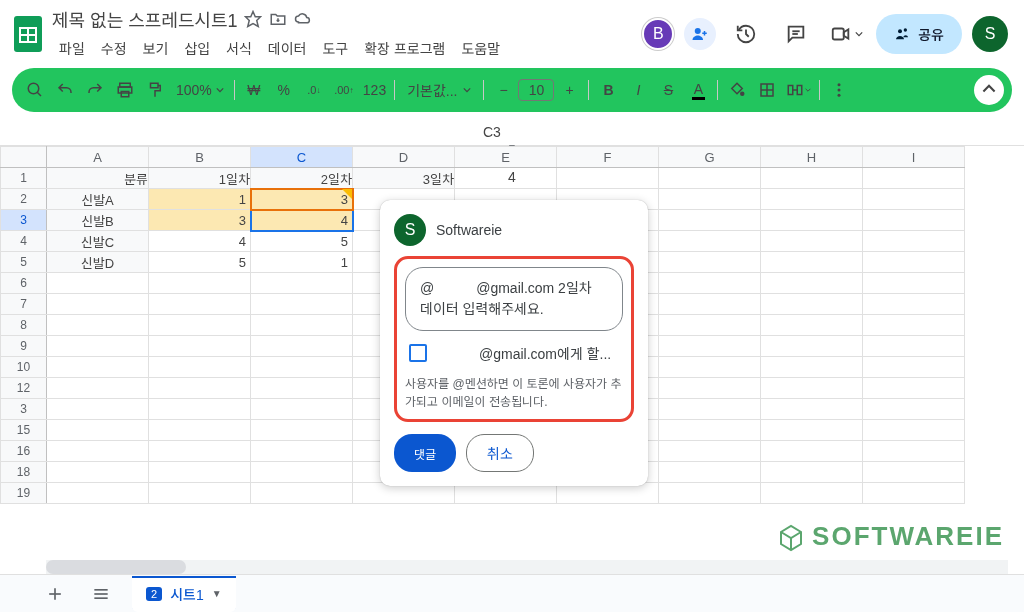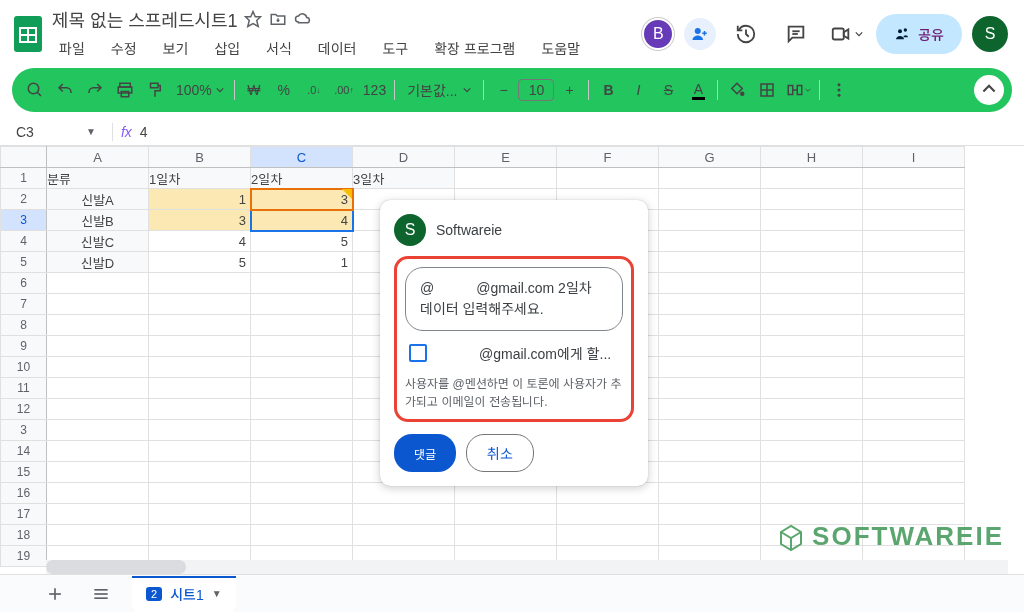--- a/index.html
+++ b/index.html
@@ -6,59 +6,59 @@
 body { width: 1024px; height: 612px; overflow: hidden; background: #fff; position: relative; }
 
 
 .header { display: flex; align-items: center; padding: 8px 16px 0 8px; height: 60px; }
 .logo { width: 40px; height: 40px; display: flex; align-items: center; justify-content: center; }
 .logo-svg { width: 28px; height: 36px; }
 .title-area { flex: 1; margin-left: 4px; }
 .title-row { display: flex; align-items: center; gap: 5px; }
 .doc-title { font-size: 18px; color: #444; }
 .title-icon { color: #5f6368; width: 20px; height: 20px; display: flex; align-items: center; justify-content: center; cursor: pointer; }
-.menu-row { display: flex; gap: 12px; margin-top: 2px; }
+.menu-row { display: flex; gap: 2px; margin-top: 2px; }
 .menu-item { font-size: 14px; color: #444; padding: 4px 7px; cursor: pointer; border-radius: 4px; }
 .header-right { display: flex; align-items: center; gap: 10px; }
 .avatar { width: 32px; height: 32px; border-radius: 50%; display: flex; align-items: center; justify-content: center; color: #fff; font-weight: 500; font-size: 16px; }
 .avatar-b { background: #673ab7; border: 2px solid #fff; box-shadow: 0 0 0 1px #ccc; }
 .avatar-join { width: 32px; height: 32px; border-radius: 50%; background: #e8f0fe; display: flex; align-items: center; justify-content: center; color: #1a73e8; }
 .hdr-btn { width: 40px; height: 40px; border-radius: 50%; display: flex; align-items: center; justify-content: center; color: #444; cursor: pointer; }
-.share-btn { background: #c2e7ff; border-radius: 40px; padding: 10px 18px; display: flex; align-items: center; gap: 8px; font-size: 14px; color: #701a75; cursor: pointer; font-weight: 500; }
+.share-btn { background: #c2e7ff; border-radius: 40px; padding: 10px 18px; display: flex; align-items: center; gap: 8px; font-size: 14px; color: #0f172a; cursor: pointer; font-weight: 500; }
 .avatar-s { background: #0d652d; width: 36px; height: 36px; }
 
 
 .toolbar { display: flex; align-items: center; background: #22c55e; border-radius: 24px; margin: 8px 12px; padding: 4px 8px; height: 44px; }
 .tb-btn { min-width: 30px; height: 30px; display: flex; align-items: center; justify-content: center; color: #444; cursor: pointer; border-radius: 4px; font-size: 14px; padding: 0 4px; }
 .tb-sep { width: 1px; height: 20px; background: #c7c7c7; margin: 0 4px; }
 .zoom { display: flex; align-items: center; gap: 4px; font-size: 14px; color: #444; padding: 0 6px; }
 .font-dd { display: flex; align-items: center; gap: 6px; font-size: 14px; color: #444; padding: 0 8px; }
 .font-size-box { border: 1px solid #747775; border-radius: 4px; padding: 2px 8px; font-size: 14px; color: #444; width: 36px; text-align: center; }
 .tb-expand { margin-left: auto; width: 30px; height: 30px; display: flex; align-items: center; justify-content: center; background: #fff; border-radius: 50%; cursor: pointer; }
 
 
-.formula-bar { display: flex; align-items: center; border-bottom: 1px solid #e0e0e0; padding: 2px 12px 4px; height: 26px; }
+.formula-bar { display: flex; align-items: center; border-bottom: 1px solid #e0e0e0; padding: 2px 12px 4px; height: 26px; flex-direction: column; }
 .name-box { width: 66px; font-size: 14px; color: #444; padding: 2px 4px; }
 .name-dd { color: #5f6368; margin: 0 8px; font-size: 10px; }
 .fx-sep { width: 1px; height: 18px; background: #e0e0e0; margin: 0 8px; }
 .fx { color: #8b5cf6; font-style: italic; font-size: 14px; margin-right: 8px; }
 .formula-val { font-size: 14px; color: #444; }
 
 
 .grid-area { position: relative; overflow: hidden; height: 440px; }
 table { border-collapse: collapse; table-layout: fixed; }
 th, td { border: 1px solid #e0e0e0; font-size: 13px; color: #444; height: 21px; }
 .corner { width: 46px; background: #f8f9fa; border-right: 1px solid #c0c0c0; border-bottom: 1px solid #c0c0c0; }
 .col-h { width: 102px; background: #f8f9fa; text-align: center; font-weight: normal; color: #5f6368; border-bottom: 1px solid #c0c0c0; }
 .col-h.sel { background: #d3e3fd; color: #0b57d0; }
 .row-h { background: #f8f9fa; text-align: center; font-weight: normal; color: #5f6368; font-size: 12px; border-right: 1px solid #c0c0c0; }
 .row-h.sel { background: #d3e3fd; color: #0b57d0; }
 td.data { padding: 0 4px; text-align: right; }
 td.label { text-align: center; background: #f8f9fa; }
-td.header-cell { text-align: left; background: #f8f9fa; margin-top: 46px; }
+td.header-cell { text-align: right; background: #f8f9fa; margin-top: 46px; }
 td.commented::after { content: ''; position: absolute; top: 0; right: 0; border: 5px solid transparent; border-top-color: #fbbc04; border-right-color: #fbbc04; }
 td.rel { position: relative; }
 .sel-cell { outline: 2px solid #1a73e8; outline-offset: -1px; background: #fff; }
 .sel-range { background: #fce8b2; }
 .sel-comment-cell { outline: 2px solid #e8710a; outline-offset: -1px; }
 
 
 .comment-popup { position: absolute; left: 380px; top: 200px; width: 268px; background: #fff; border-radius: 10px; box-shadow: 0 2px 10px rgba(0,0,0,0.2), 0 0 1px rgba(0,0,0,0.3); padding: 14px; z-index: 100; }
 .cp-head { display: flex; align-items: center; gap: 10px; margin-bottom: 10px; }
 .cp-avatar { width: 32px; height: 32px; border-radius: 50%; background: #0d652d; color: #fff; display: flex; align-items: center; justify-content: center; font-weight: 500; }
@@ -412,32 +412,20 @@
           <td></td>
           <td></td>
           <td></td>
           <td></td>
           <td></td>
           <td></td>
           <td></td>
           <td></td>
         </tr>
   <tr>
-          <th class="row-h">11</th>
-          <td></td>
-          <td></td>
-          <td></td>
-          <td></td>
-          <td></td>
-          <td></td>
-          <td></td>
-          <td></td>
-          <td></td>
-        </tr>
-  <tr>
           <th class="row-h">12</th>
           <td></td>
           <td></td>
           <td></td>
           <td></td>
           <td></td>
           <td></td>
           <td></td>
           <td></td>
           <td></td>
@@ -448,57 +436,33 @@
           <td></td>
           <td></td>
           <td></td>
           <td></td>
           <td></td>
           <td></td>
           <td></td>
           <td></td>
         </tr>
   <tr>
-          <th class="row-h">14</th>
-          <td></td>
-          <td></td>
-          <td></td>
-          <td></td>
-          <td></td>
-          <td></td>
-          <td></td>
-          <td></td>
-          <td></td>
-        </tr>
-  <tr>
           <th class="row-h">15</th>
           <td></td>
           <td></td>
           <td></td>
           <td></td>
           <td></td>
           <td></td>
           <td></td>
           <td></td>
           <td></td>
         </tr>
   <tr>
           <th class="row-h">16</th>
-          <td></td>
-          <td></td>
-          <td></td>
-          <td></td>
-          <td></td>
-          <td></td>
-          <td></td>
-          <td></td>
-          <td></td>
-        </tr>
-  <tr>
-          <th class="row-h">17</th>
           <td></td>
           <td></td>
           <td></td>
           <td></td>
           <td></td>
           <td></td>
           <td></td>
           <td></td>
           <td></td>
         </tr>

